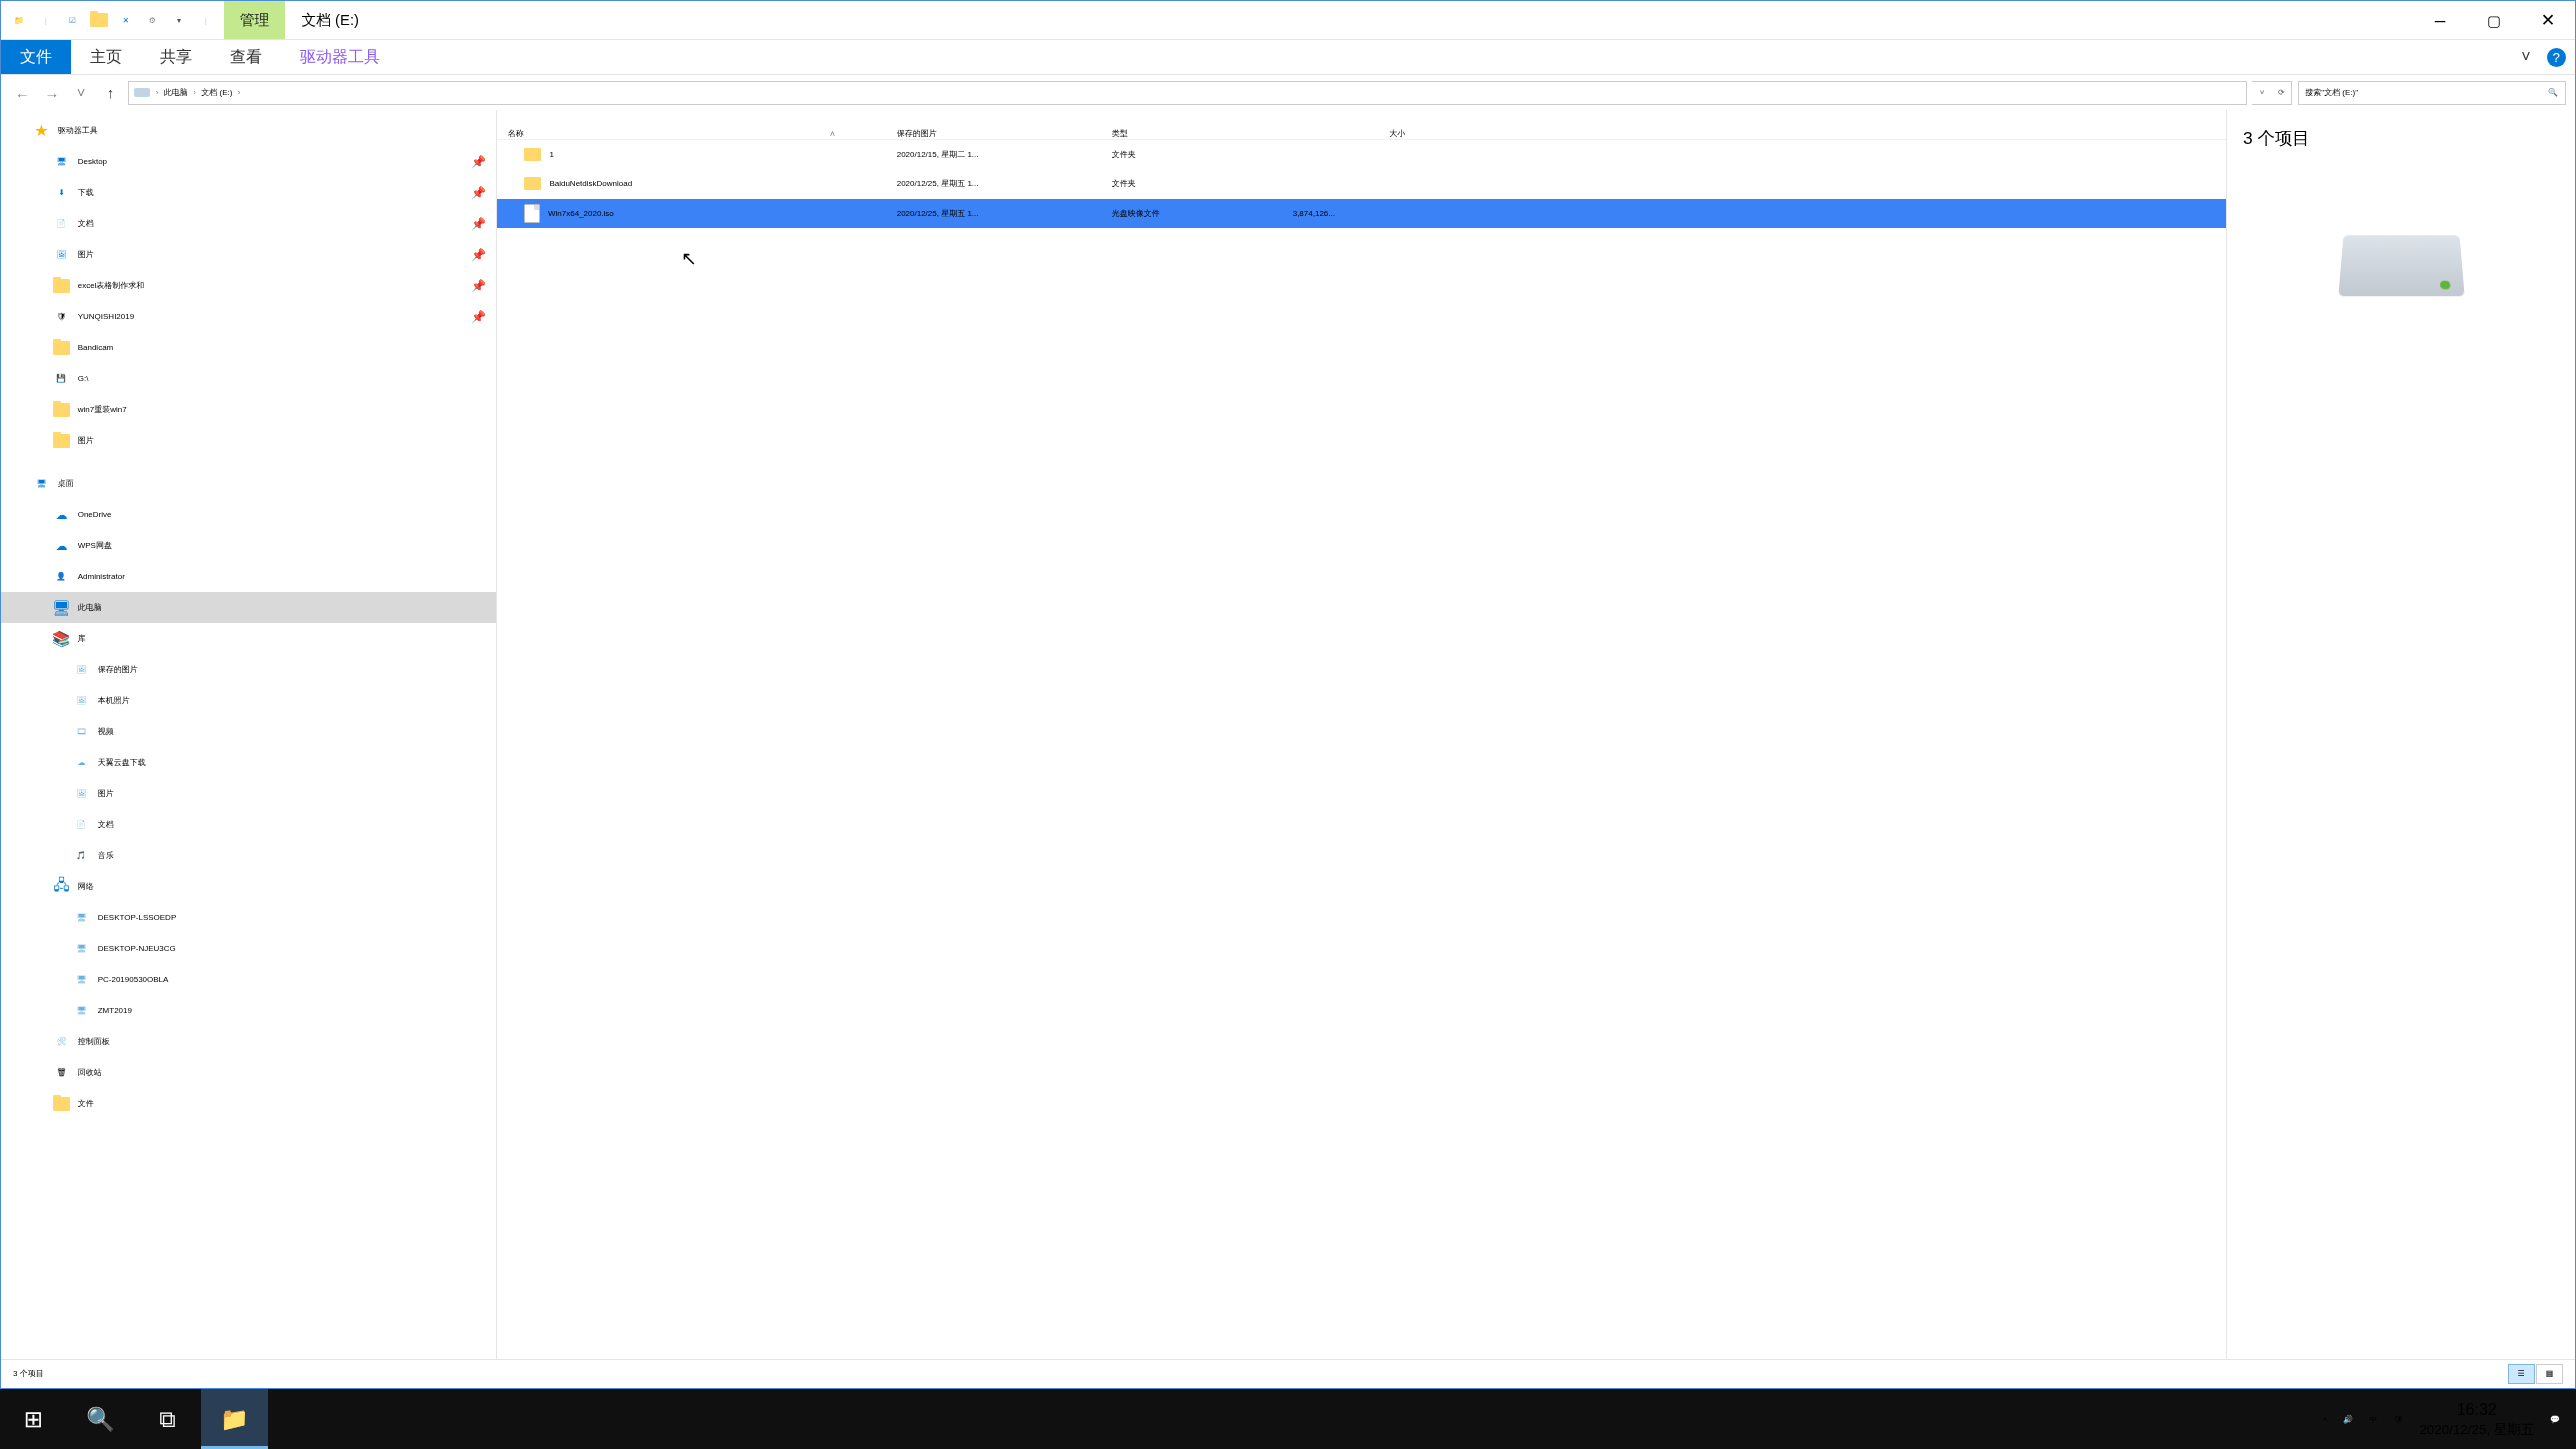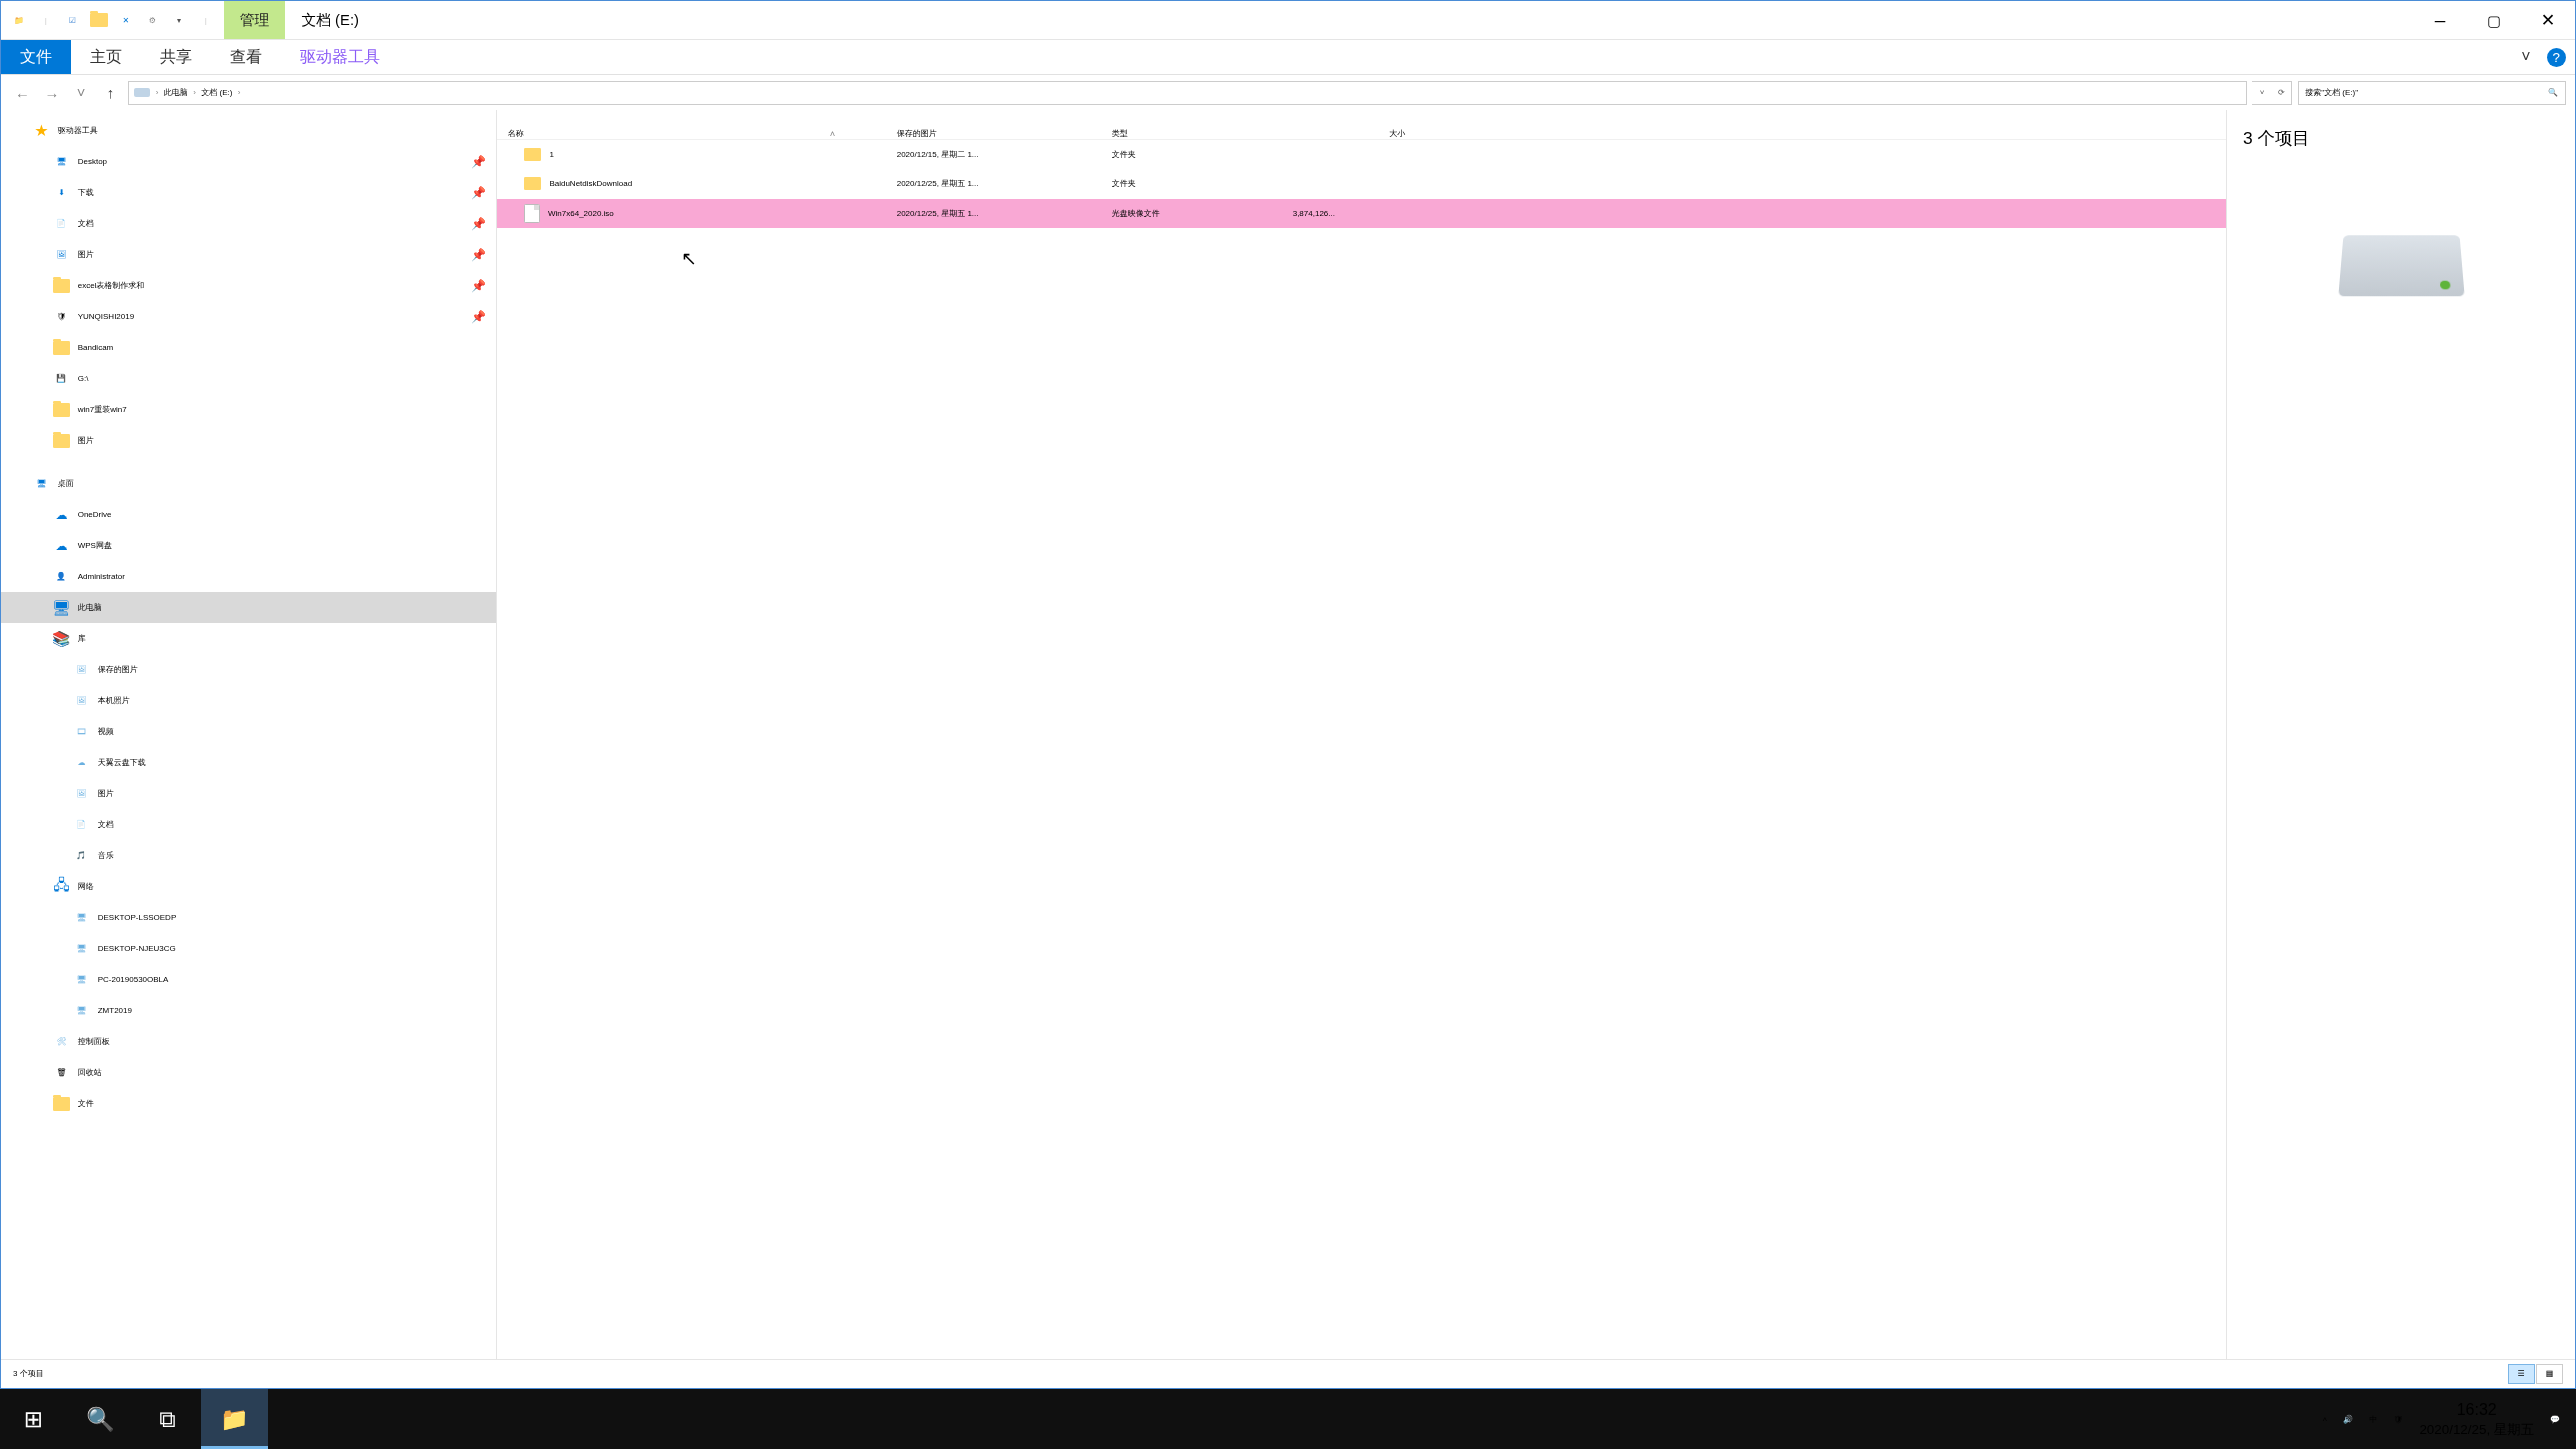--- a/index.html
+++ b/index.html
@@ -47,21 +47,21 @@
 .file-area{flex:1;display:flex;overflow:hidden}
 .list-view{flex:1;overflow:auto}
 .col-header{height:29.5px;display:flex;align-items:flex-end;border-bottom:0.7px solid #f0f0f0;font-size:14.8px;color:#444}
 .col{padding:0 10.7px}
 .col.name{width:389px}
 .col.date{width:215px}
 .col.type{width:181px}
 .col.size{width:134px;text-align:right}
 .sort-ind{color:#888;font-size:9.4px;margin-left:auto;margin-right:40px}
 .row{height:29.5px;display:flex;align-items:center;font-size:14.8px}
-.row.selected{background:#f9a8d4}
+.row.selected{background:#3b82f6}
 .row .cell{padding:0 10.7px;white-space:nowrap;overflow:hidden;text-overflow:ellipsis}
 .row .name-cell{width:389px;display:flex;align-items:center;gap:8px;padding-left:27px}
 .file-ic{width:16px;height:19px;background:#fff;border:0.7px solid #bbb;border-radius:1.3px;position:relative}
 .file-ic::after{content:"";position:absolute;top:0;right:0;width:5.4px;height:5.4px;background:#ddd}
 .preview-pane{width:349px;border-left:0.7px solid #e5e5e5;display:flex;flex-direction:column;align-items:center;padding:16px}
 .preview-title{align-self:flex-start;font-size:17.4px;margin-bottom:81px}
 .drive-graphic{width:121px;height:67px;background:linear-gradient(#dde3e9,#c2c9d0);border-radius:5.4px;position:relative;transform:perspective(335px) rotateX(25deg)}
 .drive-graphic::after{content:"";position:absolute;bottom:6.7px;right:13.4px;width:9.4px;height:9.4px;border-radius:50%;background:#5fb43a}
 .statusbar{height:29.5px;border-top:0.7px solid #e5e5e5;display:flex;align-items:center;padding:0 12px;font-size:13.4px;color:#333}
 .status-right{margin-left:auto;display:flex;gap:1.3px}

